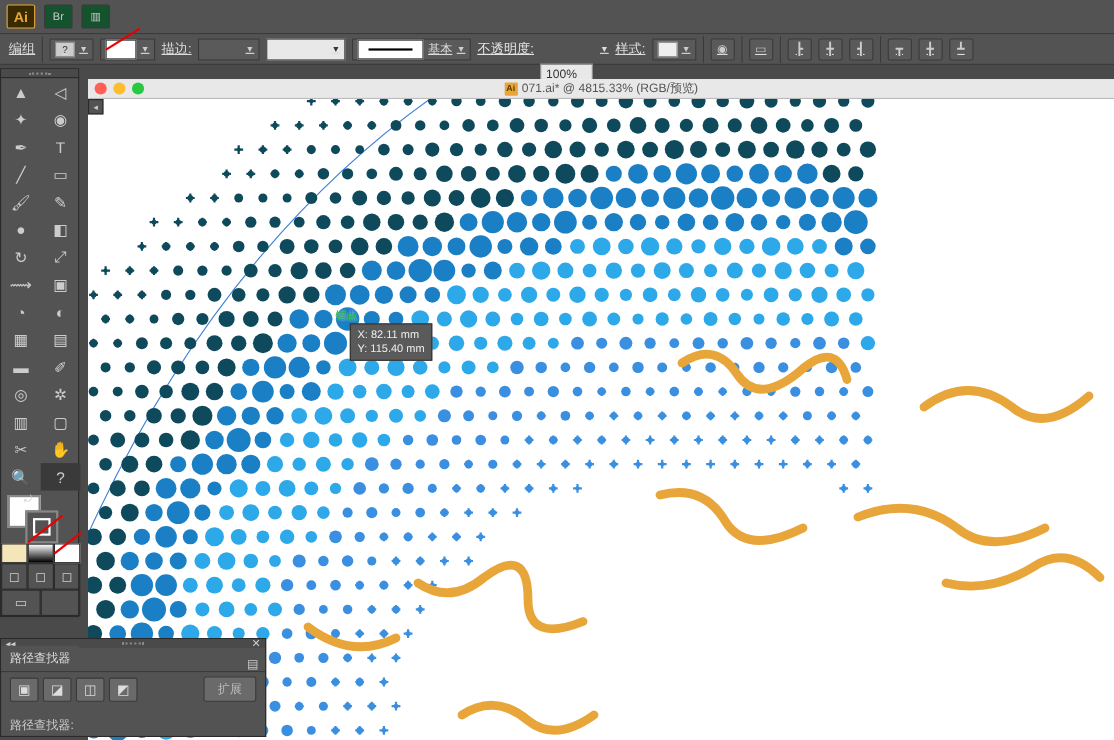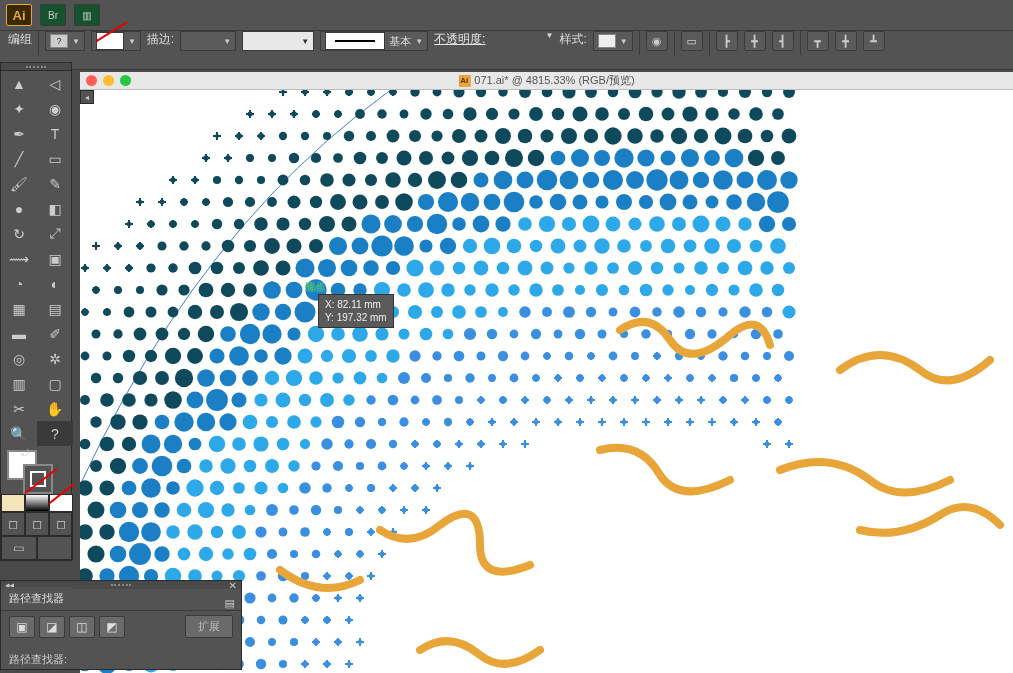--- a/index.html
+++ b/index.html
@@ -4,21 +4,21 @@
 <style>
   * { margin: 0; padding: 0; box-sizing: border-box; font-family: "Helvetica Neue", Arial, sans-serif; }
   body { background: #4a4a4a; width: 1013px; height: 673px; overflow: hidden; color: #ddd; font-size: 11px; }
   
   
   .top-bar { height: 30px; background: #535353; display: flex; align-items: center; padding: 0 6px; gap: 8px; }
   .ai-logo { width: 26px; height: 22px; background: #3a2a00; border: 1px solid #e8a63a; display:flex; align-items:center; justify-content:center; color:#e8a63a; font-weight:bold; font-size:13px; border-radius:2px; }
   .top-btn { width: 26px; height: 22px; background: #14532d; border: 1px solid #3a3a3a; display:flex; align-items:center; justify-content:center; border-radius:2px; color:#ccc; font-size:10px; }
   
   
-  .options-bar { height: 40px; background: #535353; border-top:1px solid #3a3a3a; border-bottom:1px solid #3a3a3a; display:flex; align-items:flex-start; padding: 0 8px; gap: 6px; }
+  .options-bar { height: 29px; background: #535353; border-top:1px solid #3a3a3a; border-bottom:1px solid #3a3a3a; display:flex; align-items:center; padding: 0 8px; gap: 6px; text-decoration: underline; }
   .opt-label { color:#ddd; font-size:12px; }
   .opt-sep { width:1px; height:24px; background:#3a3a3a; }
   .opt-dropdown { height: 20px; background:#5a5a5a; border:1px solid #3a3a3a; display:flex; align-items:center; padding: 0 4px; gap:4px; }
   .opt-dropdown .arrow { font-size:8px; color:#ccc; }
   .swatch-none { width:28px; height:18px; background:#fff; border:1px solid #3a3a3a; position:relative; }
   .swatch-none::after { content:""; position:absolute; left:0; top:50%; width:140%; height:2px; background:#e80000; transform:rotate(-32deg) translateY(-50%); transform-origin:left center; }
   .opt-input { height:20px; background:#e8e8e8; border:1px solid #888; color:#333; padding:0 4px; font-size:11px; display:flex; align-items:center;margin-top:47px; }
   .stroke-preview { width:60px; height:18px; background:#fff; border:1px solid #3a3a3a; display:flex; align-items:center; justify-content:center; }
   .stroke-preview .line { width:40px; height:2px; background:#000; }
   .opt-orange { color:#e5e5e5; font-size:12px; text-decoration:underline; }
@@ -1049,21 +1049,21 @@
         <path d="M 700 380 q 50 -20 90 10 q 30 25 80 0"></path>
         <path d="M 760 280 q 40 -30 80 0 q 30 25 70 -10"></path>
         <path d="M 340 560 q 30 -20 60 5 q 25 20 60 -5"></path>
         <path d="M 780 440 q 40 10 80 -15 q 30 -20 60 10"></path>
       </g>
     </svg>
 
     <div class="anchor-tooltip" style="left:225px; top:190px;">锚点</div>
     <div class="coord-tooltip" style="left:238px; top:204px;">
       <div>X: 82.11 mm</div>
-      <div>Y: 197.32 mm</div>
+      <div>Y: 115.40 mm</div>
     </div>
   </div>
 </div>
 
 <div class="pathfinder">
   <div class="pf-header">
     <span style="color:#ccc;font-size:9px;">◂◂</span>
     <div class="grip"></div>
     <span style="color:#ccc;font-size:10px;">✕</span>
   </div>

